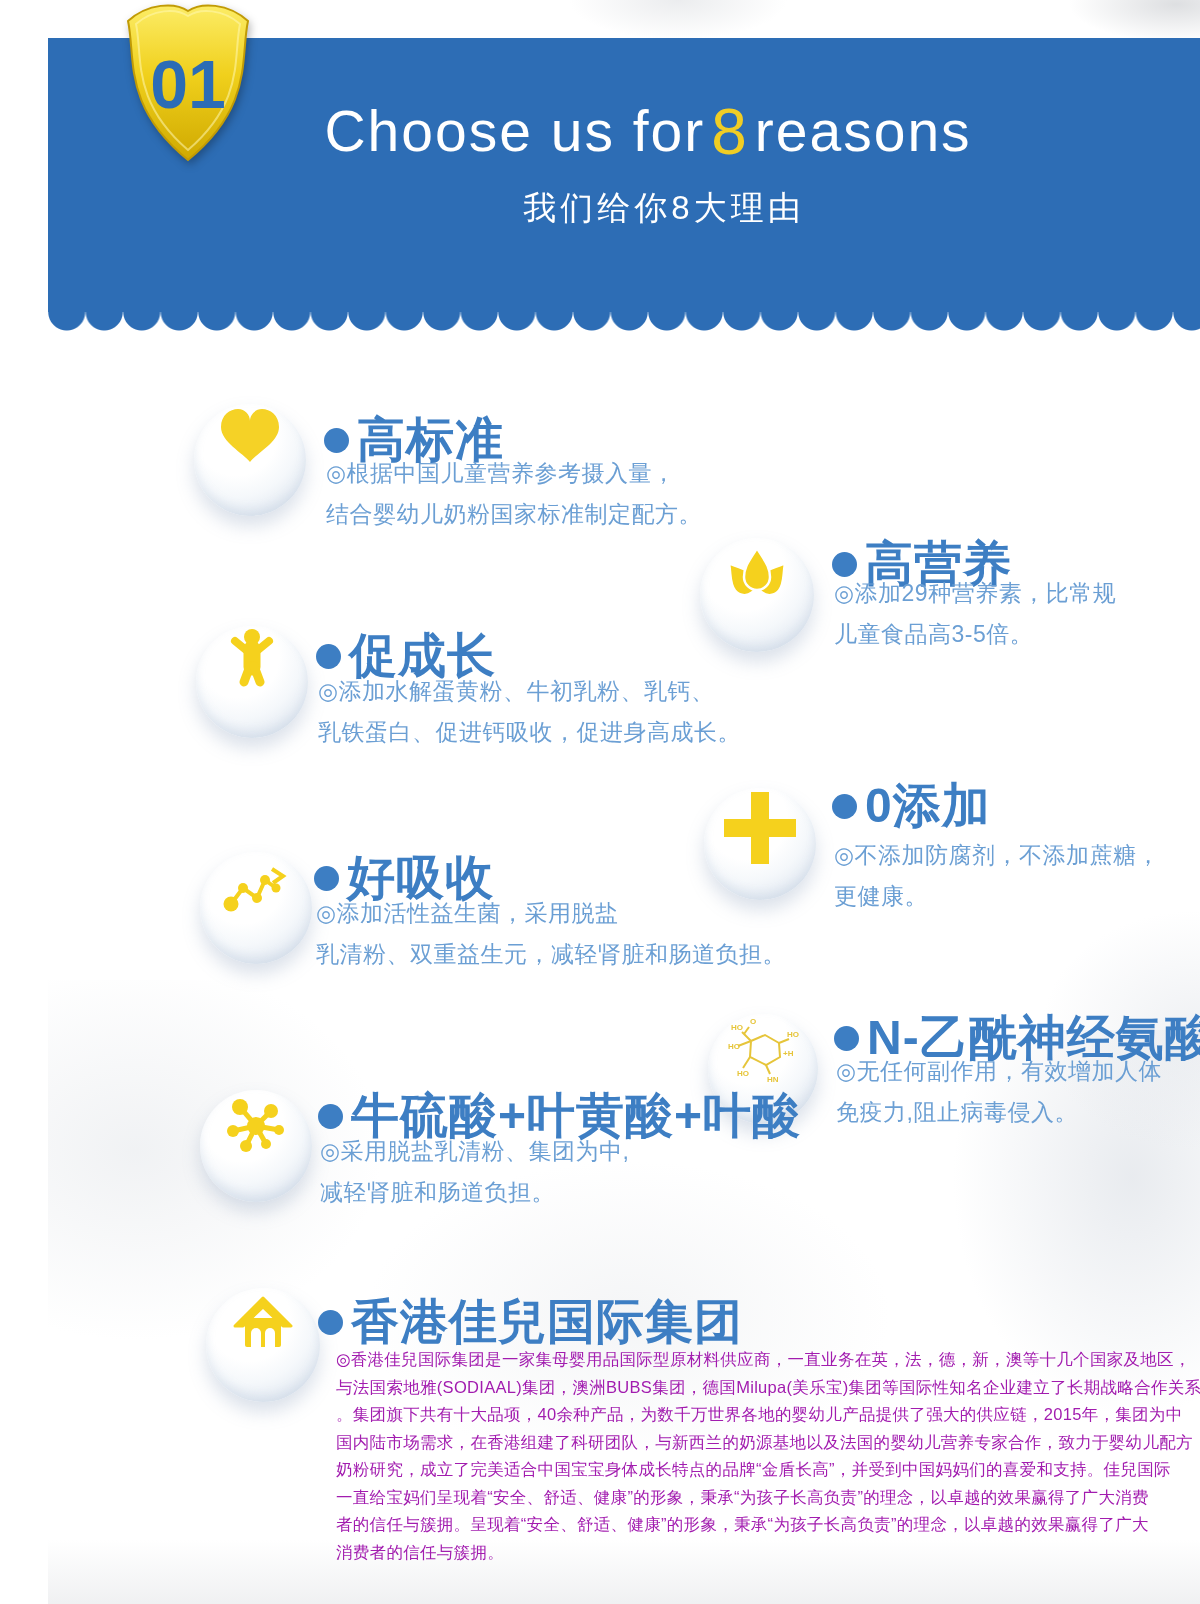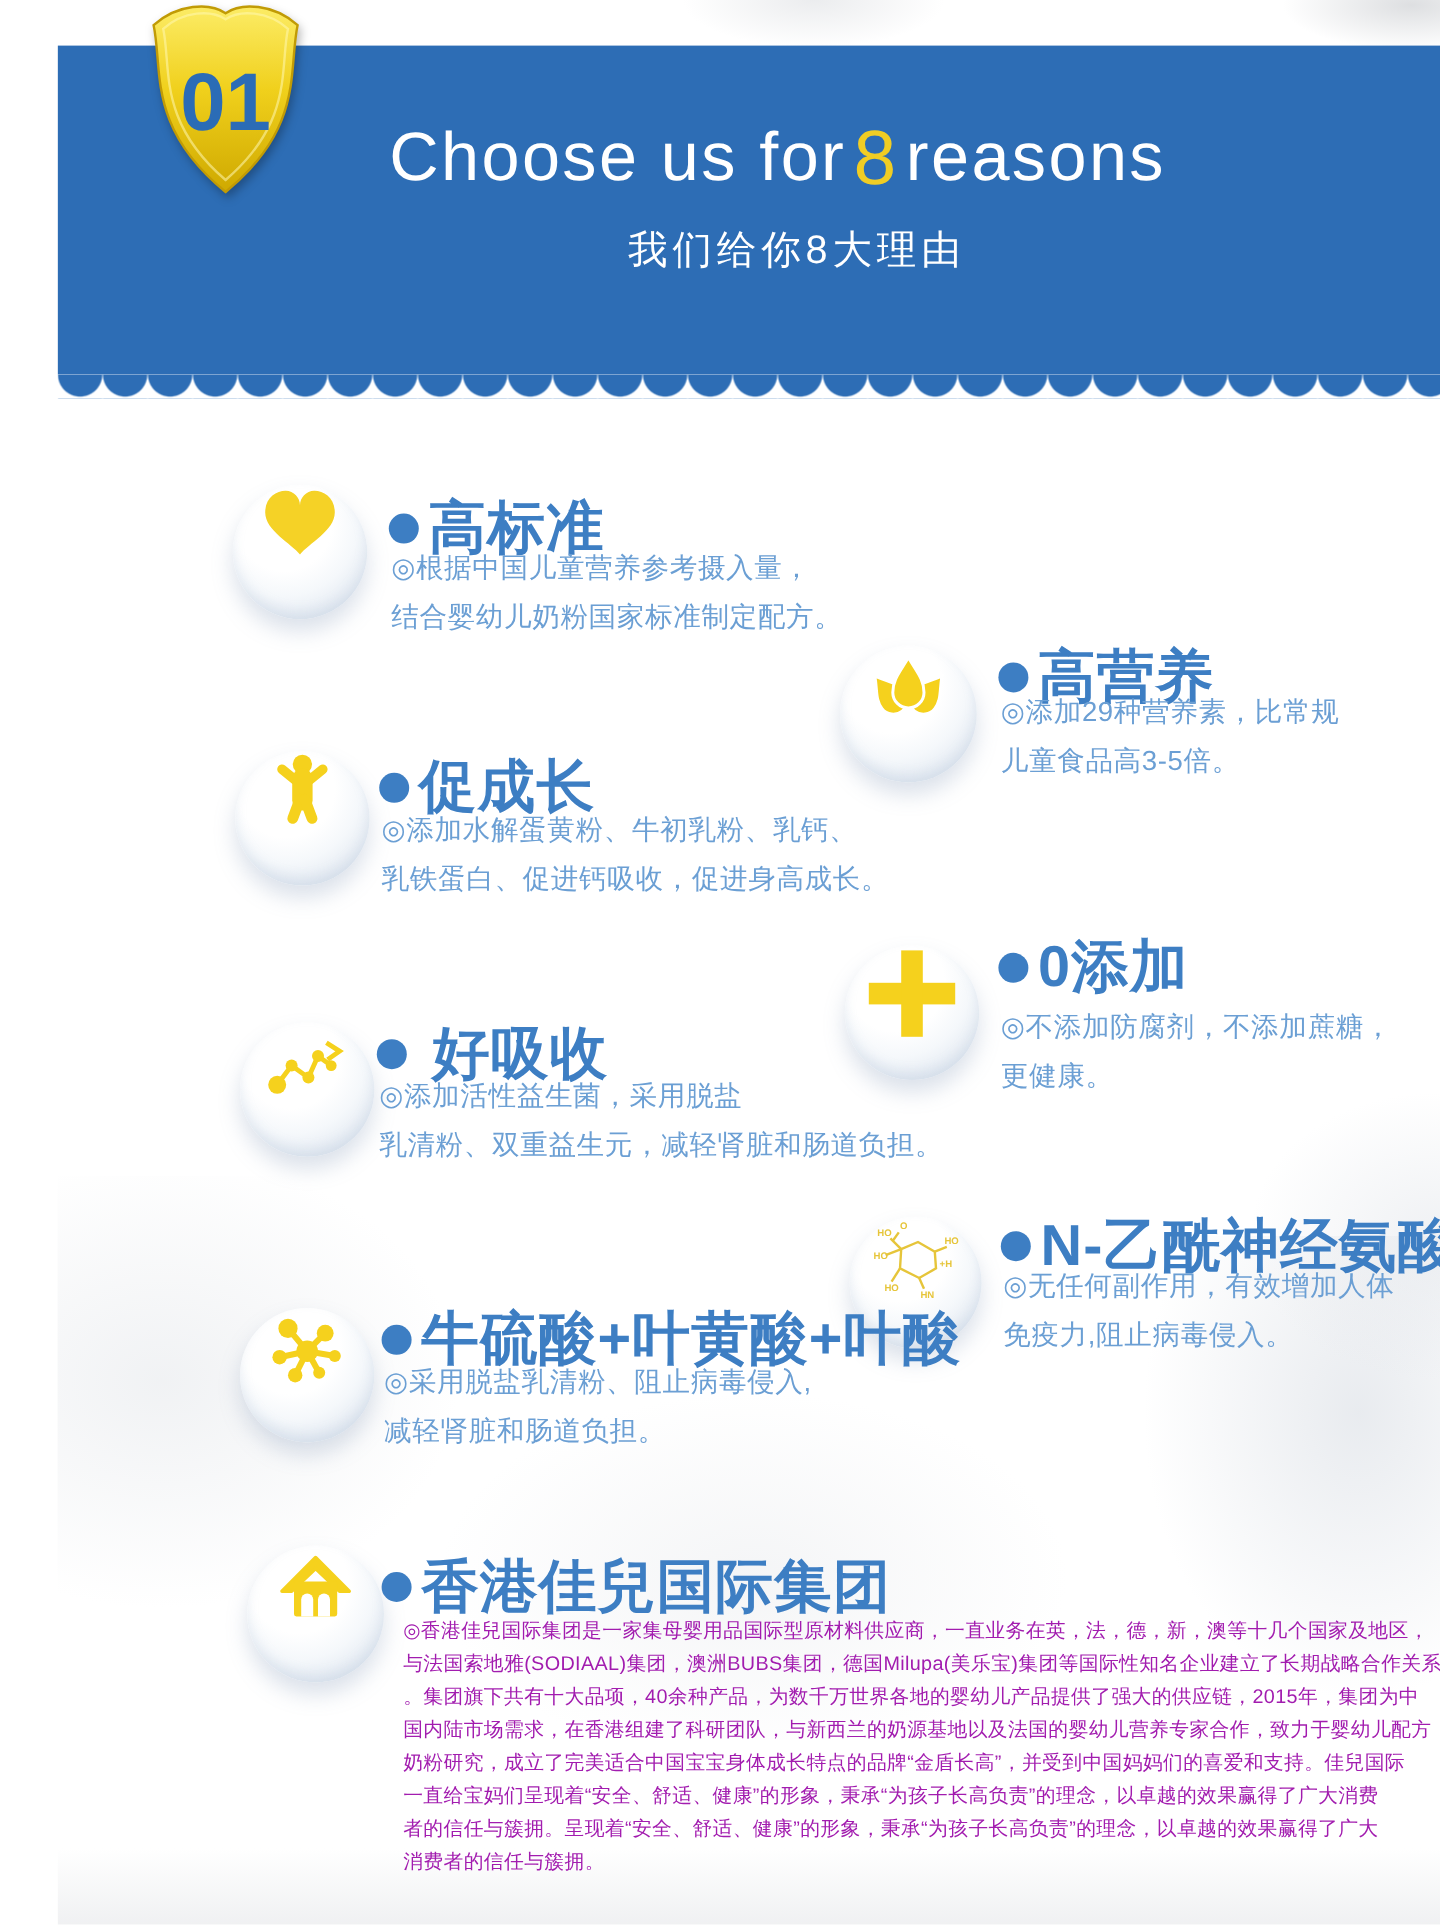--- a/index.html
+++ b/index.html
@@ -49,21 +49,21 @@
   
   .c1{left:146px;top:404px;width:112px;height:112px;}
   .t1{left:276px;top:408px;} .l1a{left:278px;top:458px;} .l1b{left:278px;top:499px;}
   .c2{left:652px;top:538px;width:114px;height:114px;}
   .t2{left:784px;top:532px;} .l2a{left:786px;top:578px;} .l2b{left:786px;top:619px;}
   .c3{left:148px;top:626px;width:112px;height:112px;}
   .t3{left:268px;top:624px;} .l3a{left:270px;top:676px;} .l3b{left:270px;top:717px;}
   .c4{left:656px;top:788px;width:112px;height:112px;}
   .t4{left:784px;top:774px;} .l4a{left:786px;top:840px;} .l4b{left:786px;top:881px;}
   .c5{left:152px;top:852px;width:112px;height:112px;}
-  .t5{left:266px;top:846px;gap:13px;} .l5a{left:268px;top:898px;} .l5b{left:268px;top:939px;}
+  .t5{left:266px;top:846px;} .l5a{left:268px;top:898px;} .l5b{left:268px;top:939px;}
   .c6{left:660px;top:1014px;width:110px;height:110px;}
   .t6{left:786px;top:1006px;} .l6a{left:788px;top:1056px;} .l6b{left:788px;top:1097px;}
   .c7{left:152px;top:1090px;width:112px;height:112px;}
   .t7{left:270px;top:1084px;} .l7a{left:272px;top:1136px;} .l7b{left:272px;top:1177px;}
   .c8{left:158px;top:1288px;width:114px;height:114px;}
   .t8{left:270px;top:1290px;}
   .para{position:absolute;left:288px;top:1346px;width:860px;z-index:2;}
   .p-line{font-size:16.5px;line-height:27.5px;color:#a21caf;letter-spacing:.3px;white-space:nowrap;}
 </style>
 </head>
@@ -229,21 +229,21 @@
         <circle cx="-10" cy="23" r="6"></circle>
         <circle cx="10" cy="21" r="5"></circle>
         <circle cx="23" cy="7" r="5"></circle>
       </g>
     </svg>
   </div>
   <div class="t-row t7 feat">
     <span class="bullet"></span>
     <span class="t-text">牛硫酸+叶黄酸+叶酸</span>
   </div>
-  <div class="b-line l7a feat">◎采用脱盐乳清粉、阻止病毒侵入,</div>
+  <div class="b-line l7a feat">◎采用脱盐乳清粉、集团为中,</div>
   <div class="b-line l7b feat">减轻肾脏和肠道负担。</div>
 
   <div class="icon-circle c8 feat">
     <svg width="64" height="64" viewBox="-32 -32 64 64">
       <g fill="#f5d11d">
         <path d="M-28,6 L0,-22 L28,6 L20,6 L0,-13 L-20,6 Z" stroke="#f5d11d" stroke-width="3" stroke-linejoin="round"></path>
         <rect x="-18" y="-2" width="36" height="29" rx="2"></rect>
       </g>
       <g fill="#ffffff">
         <path d="M-12,27 L-12,13 a5,5 0 0 1 10,0 L-2,27 Z"></path>

